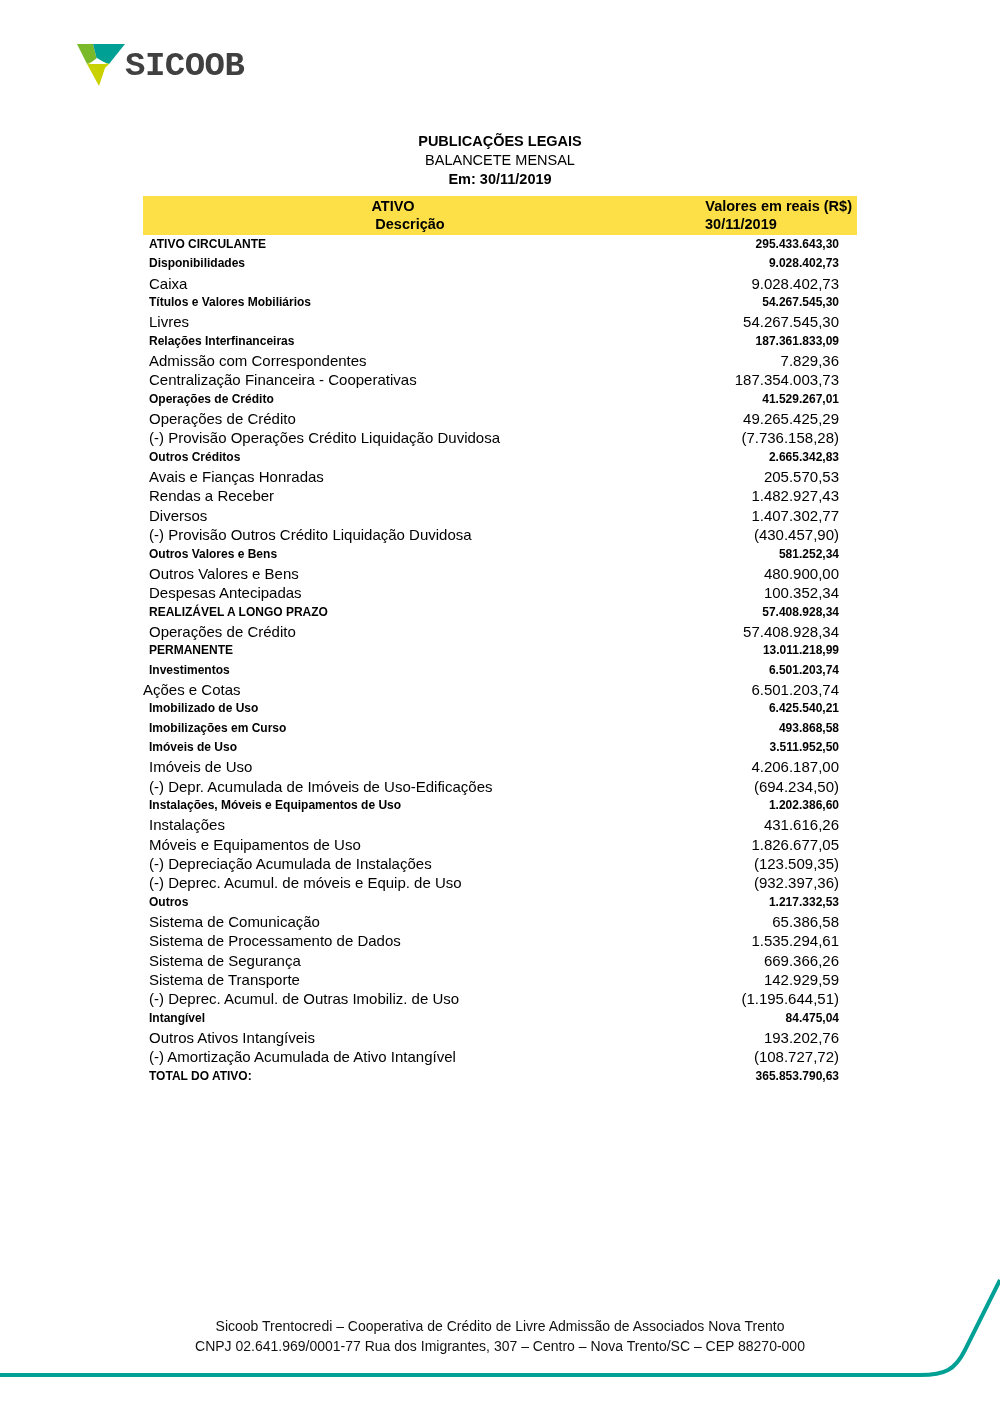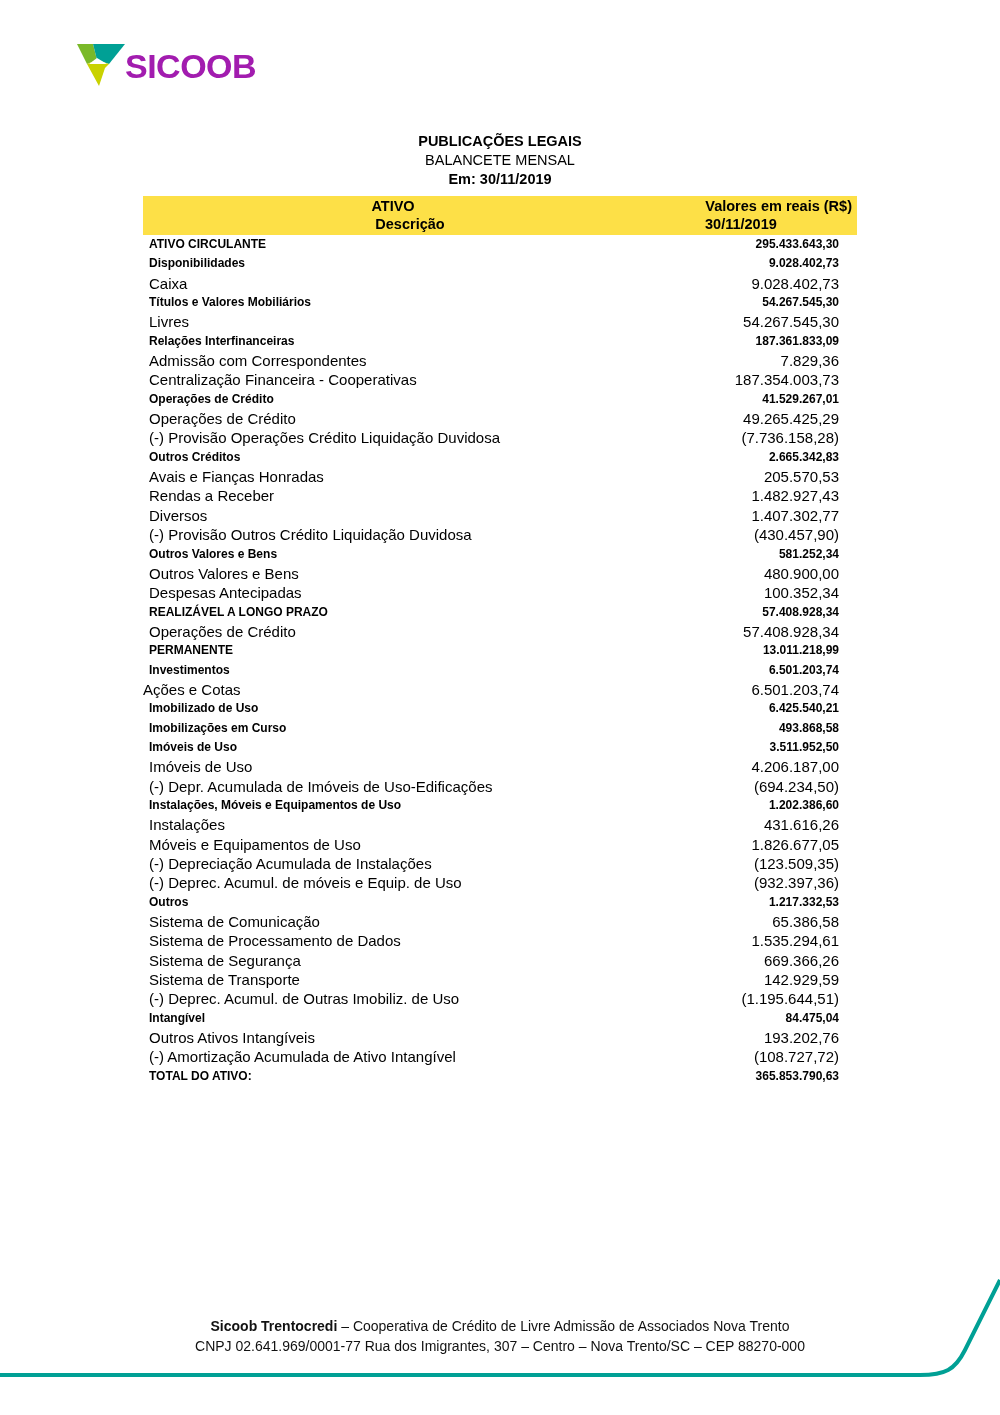--- a/index.html
+++ b/index.html
@@ -4,22 +4,22 @@
   <style>
     html, body { margin: 0; padding: 0; background: #ffffff; }
     body {
       width: 1000px; height: 1415px; position: relative; overflow: hidden;
       font-family: "Liberation Sans", "DejaVu Sans", sans-serif; color: #000;
     }
     .logo { position: absolute; left: 75px; top: 42px; width: 210px; height: 48px; }
     .logo svg { display: block; }
     .logo-text {
       position: absolute; left: 50px; top: 4px;
-      font-family: Liberation Sans, sans-serif; font-weight: bold; font-size: 34px;
-      color: #a21caf; letter-spacing: -0.5px; line-height: 40px;
+      font-family: Liberation Mono, monospace; font-weight: bold; font-size: 34px;
+      color: #404040; letter-spacing: -0.5px; line-height: 40px;
     }
     .titles { position: absolute; left: 0; width: 1000px; top: 120px; text-align: center; font-size: 14.5px; line-height: 19px; margin-top: 12px; }
     .titles .b { font-weight: bold; }
     .table { position: absolute; left: 143px; top: 196px; width: 714px; }
     .thead {
       background: #fde047; height: 39px; position: relative; font-weight: bold; font-size: 14.5px;
     }
     .thead .c1 { position: absolute; left: 0; width: 500px; text-align: center; }
     .thead .l1 { top: 2px; }
     .thead .l2 { top: 20px; padding-left: 17px; }
@@ -30,21 +30,21 @@
       padding-left: 6px; padding-right: 6px; white-space: nowrap;
     }
     .row .desc { position: absolute; left: 6px; }
     .row .val { position: absolute; right: 18px; }
     .row.bold { font-weight: bold; font-size: 12px; }
     .row.indent .desc { left: 0; }
     .footer {
       position: absolute; left: 0; width: 1000px; top: 1316px; text-align: center;
       font-size: 14px; line-height: 20px; color: #111;
     }
-    .footer .b { font-weight: bold; }
+    .footer .b { font-weight: normal; }
     .swoosh { position: absolute; left: 0; top: 1270px; }
   </style>
 </head>
 <body>
 
 <div class="logo">
   <svg width="52" height="48" viewBox="0 0 52 48">
     <polygon points="2,2 18,2 22,18 12,22" fill="#7ab929"></polygon>
     <polygon points="18,2 50,2 34,22 22,18" fill="#00a095"></polygon>
     <polygon points="12,22 22,18 34,22 30,26 24,44" fill="#c9d200"></polygon>

